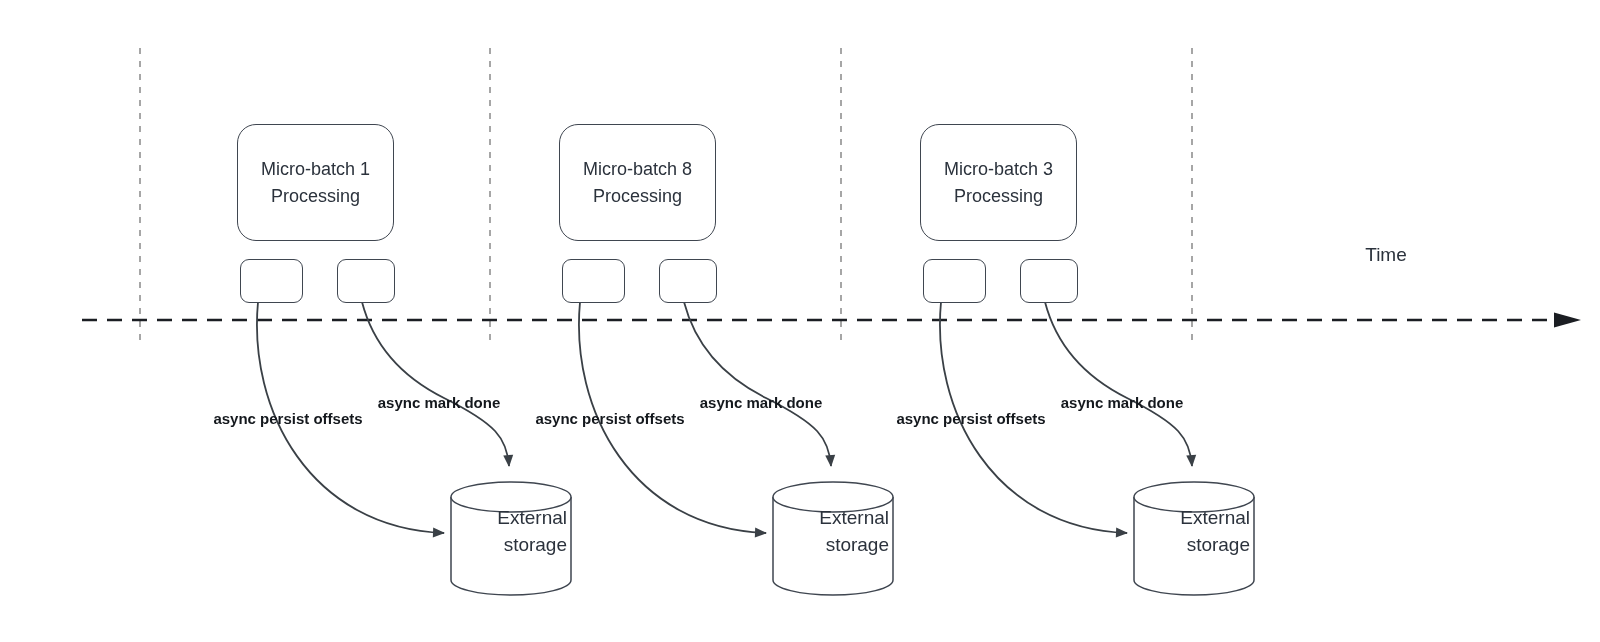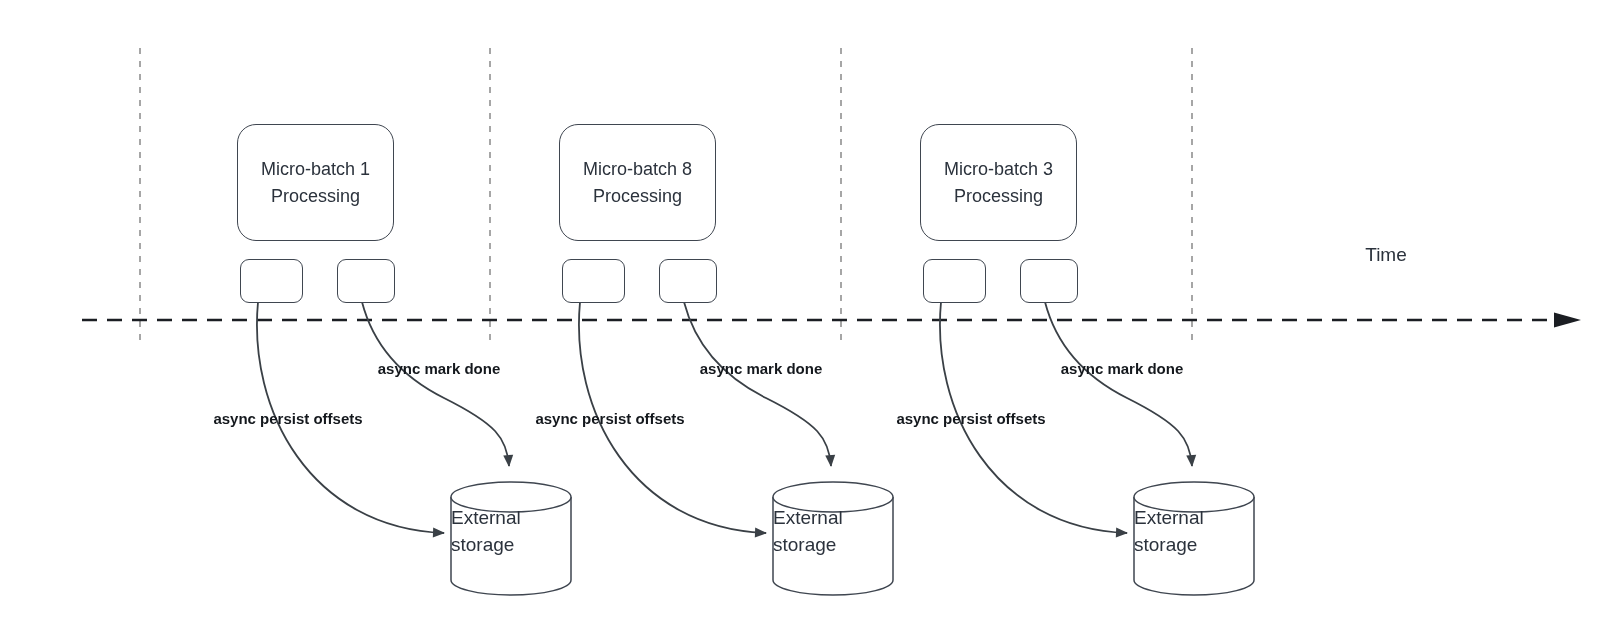--- a/index.html
+++ b/index.html
@@ -36,24 +36,24 @@
     border:1.5px solid var(--box-border);border-radius:9px;background:#fff;
     box-sizing:border-box;
   }
   .chip-a{left:240px;width:63px;}
   .chip-b{left:337px;width:58px;}
   .flow-label{
     position:absolute;font-size:15px;font-weight:bold;color:var(--label-text);
     text-align:center;white-space:nowrap;
   }
   .label-persist{left:197px;top:410px;width:182px;}
-  .label-done{left:368px;top:360px;width:142px;}
+  .label-done{left:368px;top:394px;width:142px;}
   .storage-label{
     position:absolute;left:451px;top:504px;width:116px;
-    text-align:left;font-size:19px;line-height:27px;color:var(--text);
+    text-align:right;font-size:19px;line-height:27px;color:var(--text);
     white-space:pre-line;
   }
   .time-label{
     position:absolute;left:1336px;top:244px;width:100px;text-align:center;
     font-size:19px;color:var(--text);
   }
 </style>
 </head>
 <body>
 

